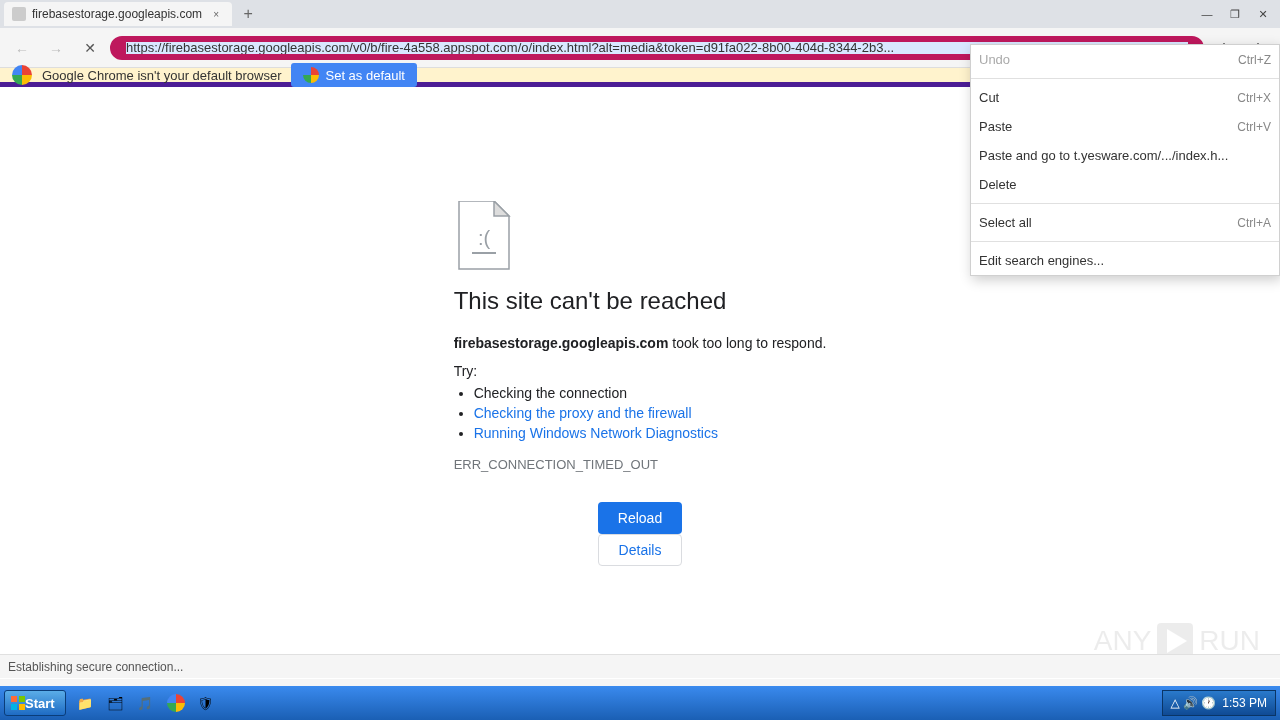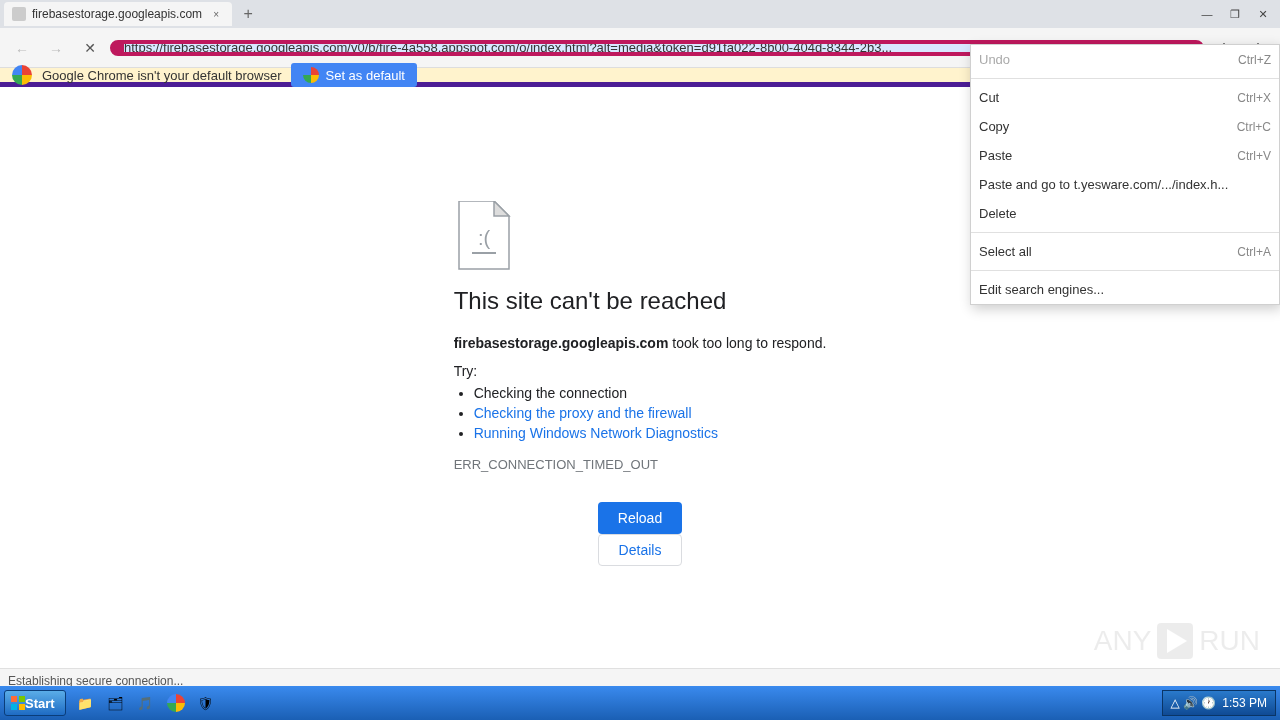--- a/index.html
+++ b/index.html
@@ -98,23 +98,23 @@
       align-items: center;
       justify-content: center;
       border-radius: 50%;
       cursor: pointer;
       color: #555;
       font-size: 14px;
     }
     .nav-btn.disabled { color: #bbb; cursor: default; }
     .address-bar {
       flex: 1;
-      height: 16px;
+      height: 24px;
       background: #be185d;
-      border: 4px solid #be185d;
+      border: 6px solid #be185d;
       border-radius: 14px;
       display: flex;
       align-items: center;
       padding: 0 10px;
       gap: 6px;
       font-size: 13px;
       color: #333;
       overflow: hidden;
     }
     .address-text {
@@ -444,24 +444,20 @@
   <div class="menu-item disabled">
     <span class="menu-item-label">Undo</span>
     <span class="menu-shortcut">Ctrl+Z</span>
   </div>
   <div class="menu-separator"></div>
   <div class="menu-item">
     <span class="menu-item-label">Cut</span>
     <span class="menu-shortcut">Ctrl+X</span>
   </div>
   <div class="menu-item">
-    <span class="menu-item-label">Copy</span>
-    <span class="menu-shortcut">Ctrl+C</span>
-  </div>
-  <div class="menu-item">
     <span class="menu-item-label">Paste</span>
     <span class="menu-shortcut">Ctrl+V</span>
   </div>
   <div class="menu-item">
     <span class="menu-item-label">Paste and go to t.yesware.com/.../index.h...</span>
     <span class="menu-shortcut"></span>
   </div>
   <div class="menu-item">
     <span class="menu-item-label">Delete</span>
     <span class="menu-shortcut"></span>
@@ -471,21 +467,21 @@
     <span class="menu-item-label">Select all</span>
     <span class="menu-shortcut">Ctrl+A</span>
   </div>
   <div class="menu-separator"></div>
   <div class="menu-item">
     <span class="menu-item-label">Edit search engines...</span>
     <span class="menu-shortcut"></span>
   </div>
 </div>
 
-<div class="status-bar" style="bottom: 28px;">
+<div class="status-bar" style="bottom: 42px;">
   <span>Establishing secure connection...</span>
 </div>
 
 <div class="taskbar">
   <div class="start-btn">
     <svg width="14" height="14" viewBox="0 0 14 14">
       <rect x="0" y="0" width="6" height="6" fill="#ff6b35"></rect>
       <rect x="8" y="0" width="6" height="6" fill="#7bc700"></rect>
       <rect x="0" y="8" width="6" height="6" fill="#00b4e6"></rect>
       <rect x="8" y="8" width="6" height="6" fill="#ffba00"></rect>

